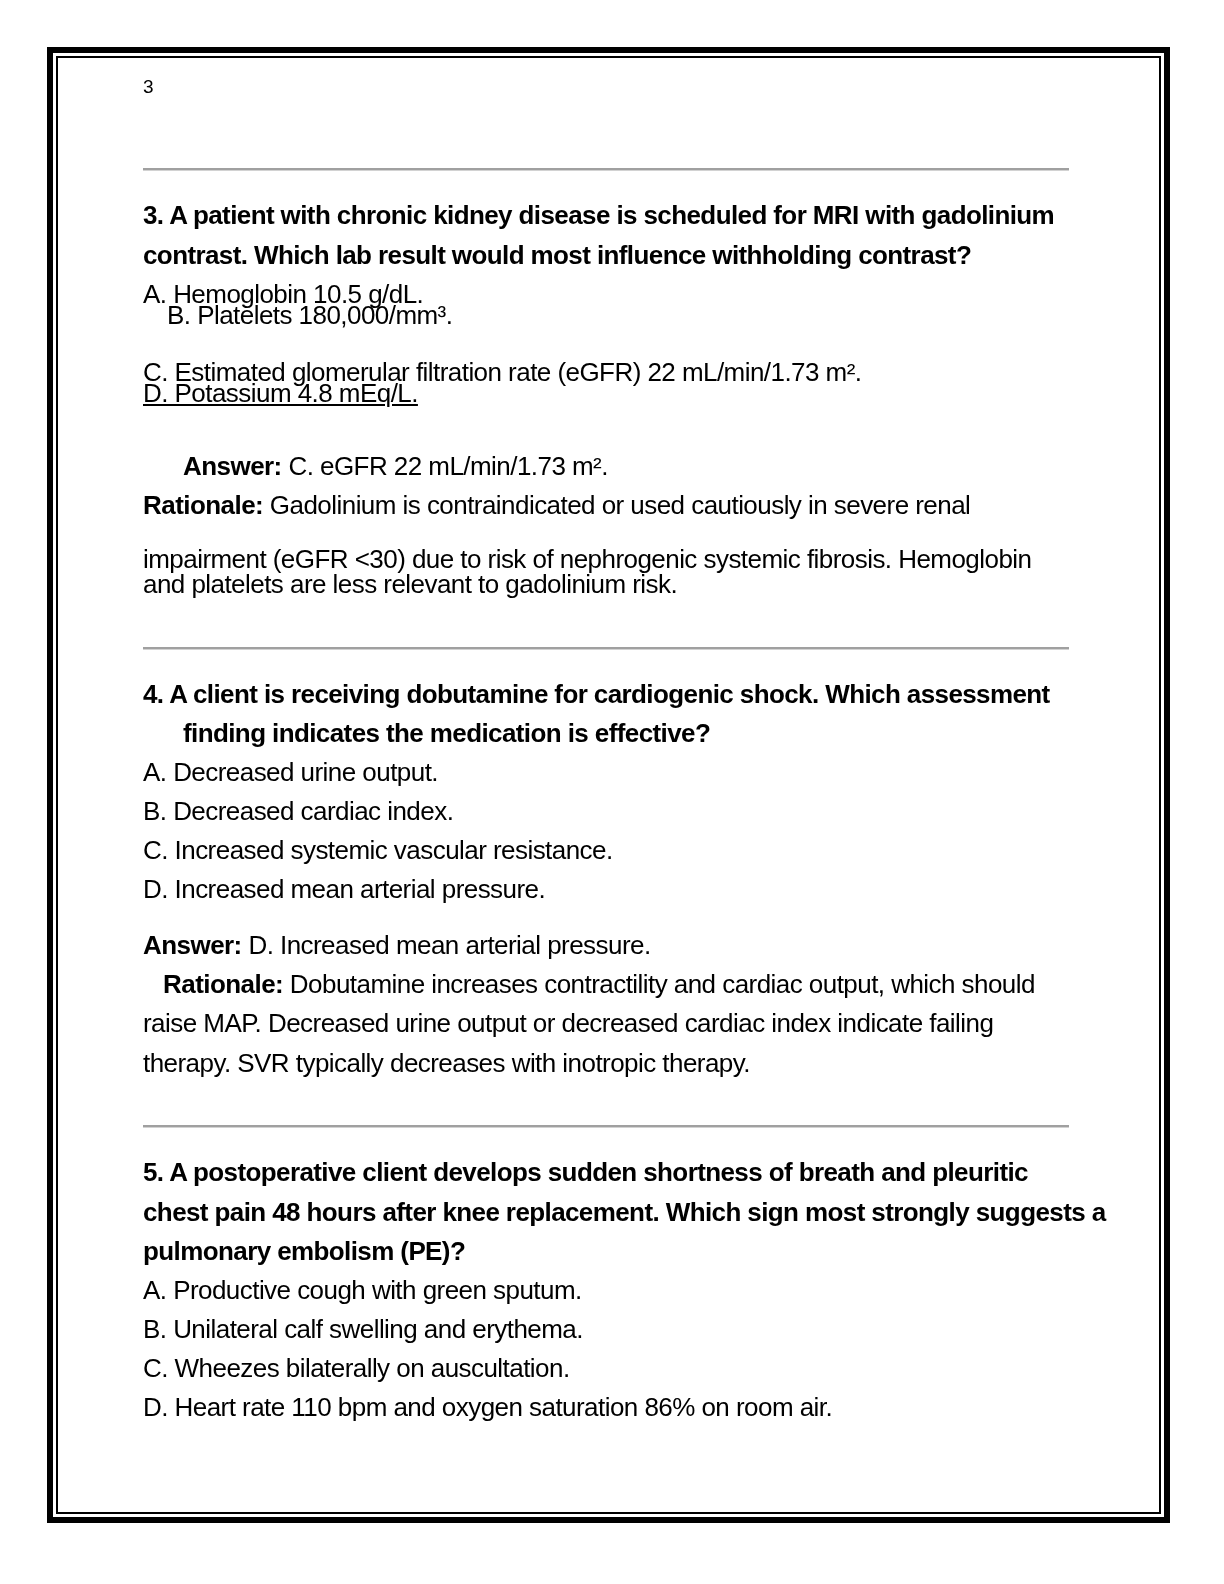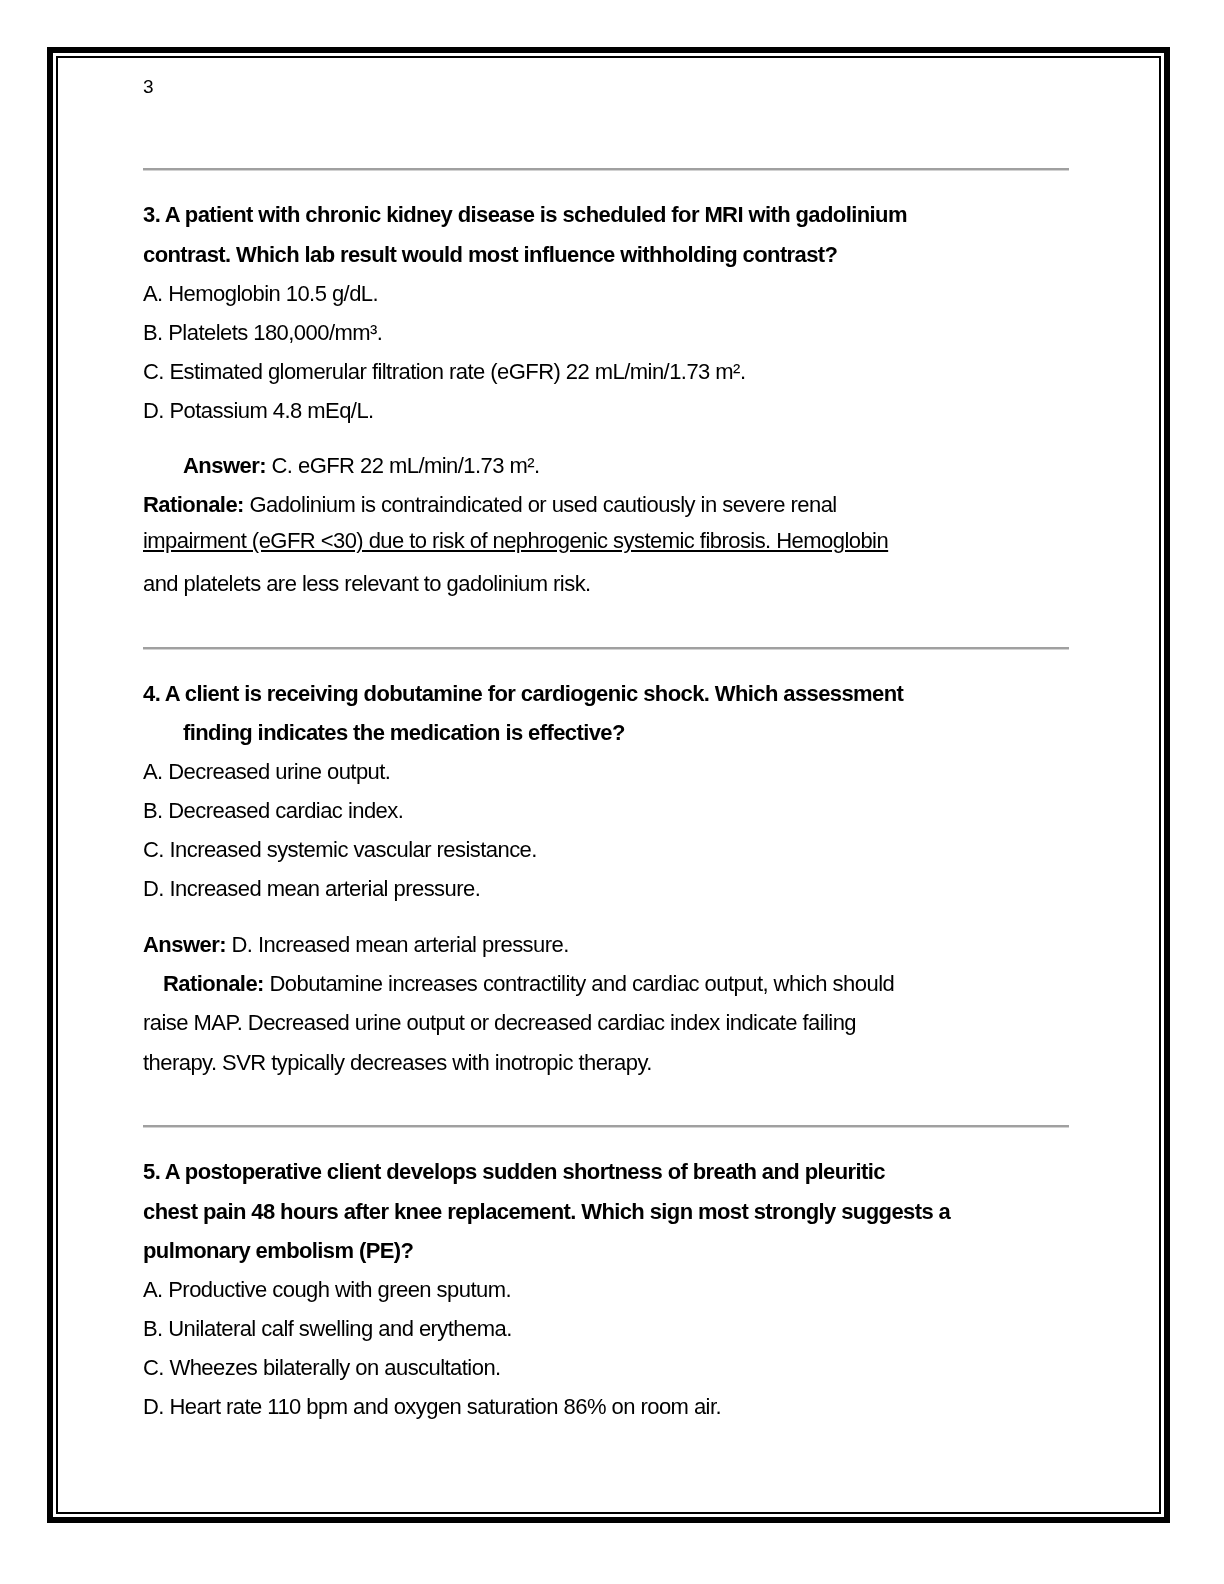--- a/index.html
+++ b/index.html
@@ -19,21 +19,21 @@
     .page-number {
       position: absolute; left: 143px; top: 76px;
       font-size: 19px; letter-spacing: 0;
     }
     .rule {
       position: absolute; left: 143px; width: 926px; height: 2px;
       background: #a0a0a0; border-bottom: 1px solid #d2d2d2;
     }
     .line {
       position: absolute; left: 143px; white-space: nowrap;
-      font-size: 22px; line-height: 28px; letter-spacing: -0.55px;
+      font-size: 26px; line-height: 28px; letter-spacing: -0.55px;
       word-spacing: 0px;
     }
     .bold { font-weight: bold; letter-spacing: -0.6px; }
     .b { font-weight: bold; }
   </style>
 </head>
 <body>
 
 <div class="border-outer"></div>
 <div class="border-inner"></div>
@@ -41,26 +41,26 @@
 <div class="page">
 
   <div class="page-number">3</div>
 
   <div class="rule" style="top:168px;"></div>
 
   <div>
     <div class="line bold" style="top:201px;">3. A patient with chronic kidney disease is scheduled for MRI with gadolinium</div>
     <div class="line bold" style="top:241px;">contrast. Which lab result would most influence withholding contrast?</div>
     <div class="line" style="top:280px;">A. Hemoglobin 10.5 g/dL.</div>
-    <div class="line" style="top:319px;">B. Platelets 180,000/mm³.</div>
+    <div class="line" style="top:301px;margin-left:24px;">B. Platelets 180,000/mm³.</div>
     <div class="line" style="top:358px;">C. Estimated glomerular filtration rate (eGFR) 22 mL/min/1.73 m².</div>
-    <div class="line" style="top:397px;">D. Potassium 4.8 mEq/L.</div>
+    <div class="line" style="top:379px;text-decoration:underline;">D. Potassium 4.8 mEq/L.</div>
     <div class="line" style="top:452px;margin-left:40px;"><span class="b">Answer:</span><span> C. eGFR 22 mL/min/1.73 m².</span></div>
     <div class="line" style="top:491px;"><span class="b">Rationale:</span><span> Gadolinium is contraindicated or used cautiously in severe renal</span></div>
-    <div class="line" style="top:527px;text-decoration:underline;">impairment (eGFR &lt;30) due to risk of nephrogenic systemic fibrosis. Hemoglobin</div>
+    <div class="line" style="top:545px;">impairment (eGFR &lt;30) due to risk of nephrogenic systemic fibrosis. Hemoglobin</div>
     <div class="line" style="top:570px;">and platelets are less relevant to gadolinium risk.</div>
   </div>
 
   <div class="rule" style="top:647px;"></div>
 
   <div>
     <div class="line bold" style="top:680px;">4. A client is receiving dobutamine for cardiogenic shock. Which assessment</div>
     <div class="line bold" style="top:719px;margin-left:40px;">finding indicates the medication is effective?</div>
     <div class="line" style="top:758px;">A. Decreased urine output.</div>
     <div class="line" style="top:797px;">B. Decreased cardiac index.</div>

